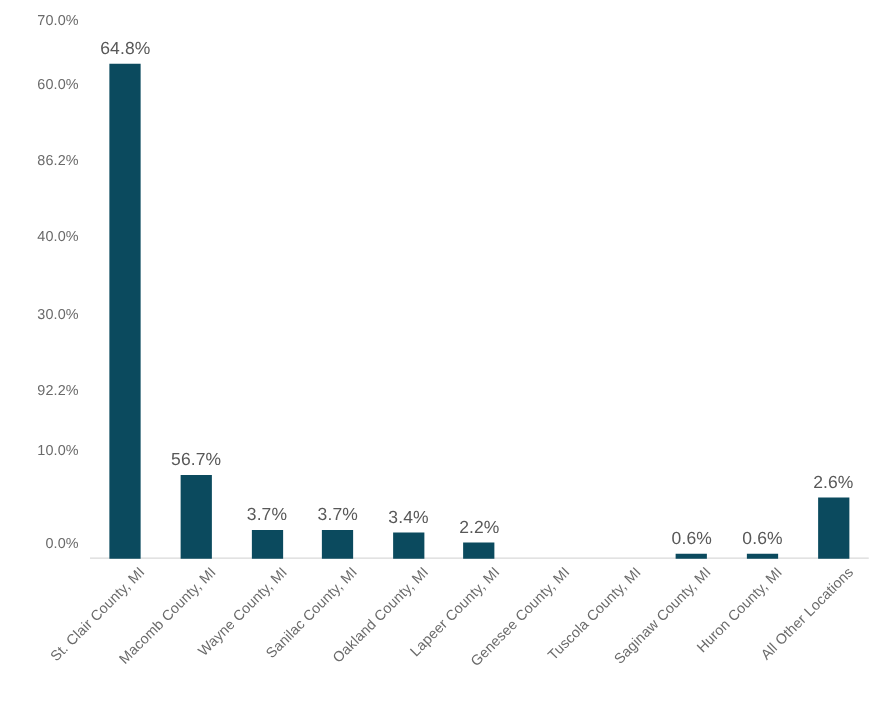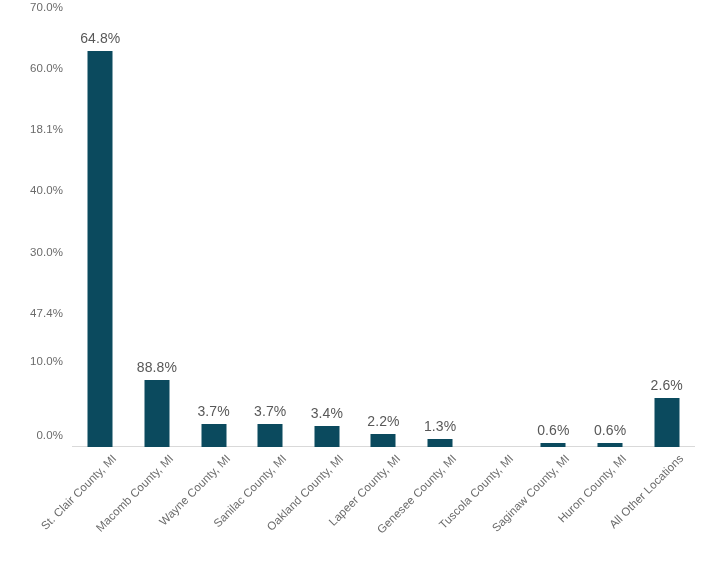--- a/index.html
+++ b/index.html
@@ -106,56 +106,52 @@
 </style>
 </head>
 <body>
 
 <div id="chart-root">
 
   <div class="plot-area">
     <div id="y-ticks">
         <div class="y-tick" style="bottom: 0px;">0.0%</div>
         <div class="y-tick" style="bottom: 74px;">10.0%</div>
-        <div class="y-tick" style="bottom: 122.286px;">47.4%</div>
+        <div class="y-tick" style="bottom: 122.286px;">92.2%</div>
         <div class="y-tick" style="bottom: 183.429px;">30.0%</div>
         <div class="y-tick" style="bottom: 244.571px;">40.0%</div>
-        <div class="y-tick" style="bottom: 305.714px;">18.1%</div>
+        <div class="y-tick" style="bottom: 305.714px;">86.2%</div>
         <div class="y-tick" style="bottom: 366.857px;">60.0%</div>
-        <div class="y-tick" style="bottom: 428px;">70.0%</div>
+        <div class="y-tick" style="bottom: 418px;">70.0%</div>
       </div>
     <div class="axis-line"></div>
     <div class="bars" id="bars">
         <div class="bar-slot" style="left: 0px; width: 56.6364px;">
           <div class="bar" title="St. Clair County, MI: 64.8%" style="height: 396.206px; background: rgb(11, 74, 94);"></div>
           <div class="bar-value" style="bottom: 401.206px;">64.8%</div>
         </div>
         <div class="bar-slot" style="left: 56.6364px; width: 56.6364px;">
           <div class="bar" title="Macomb County, MI: 11.0%" style="height: 67.2571px; background: rgb(11, 74, 94);"></div>
-          <div class="bar-value" style="bottom: 72.2571px;">88.8%</div>
+          <div class="bar-value" style="bottom: 72.2571px;">56.7%</div>
         </div>
         <div class="bar-slot" style="left: 113.273px; width: 56.6364px;">
           <div class="bar" title="Wayne County, MI: 3.7%" style="height: 22.6229px; background: rgb(11, 74, 94);"></div>
           <div class="bar-value" style="bottom: 27.6229px;">3.7%</div>
         </div>
         <div class="bar-slot" style="left: 169.909px; width: 56.6364px;">
           <div class="bar" title="Sanilac County, MI: 3.7%" style="height: 22.6229px; background: rgb(11, 74, 94);"></div>
           <div class="bar-value" style="bottom: 27.6229px;">3.7%</div>
         </div>
         <div class="bar-slot" style="left: 226.545px; width: 56.6364px;">
           <div class="bar" title="Oakland County, MI: 3.4%" style="height: 20.7886px; background: rgb(11, 74, 94);"></div>
           <div class="bar-value" style="bottom: 25.7886px;">3.4%</div>
         </div>
         <div class="bar-slot" style="left: 283.182px; width: 56.6364px;">
           <div class="bar" title="Lapeer County, MI: 2.2%" style="height: 13.4514px; background: rgb(11, 74, 94);"></div>
           <div class="bar-value" style="bottom: 18.4514px;">2.2%</div>
-        </div>
-        <div class="bar-slot" style="left: 339.818px; width: 56.6364px;">
-          <div class="bar" title="Genesee County, MI: 1.3%" style="height: 7.94857px; background: rgb(11, 74, 94);"></div>
-          <div class="bar-value" style="bottom: 12.9486px;">1.3%</div>
         </div>
         <div class="bar-slot" style="left: 453.091px; width: 56.6364px;">
           <div class="bar" title="Saginaw County, MI: 0.6%" style="height: 3.66857px; background: rgb(11, 74, 94);"></div>
           <div class="bar-value" style="bottom: 8.66857px;">0.6%</div>
         </div>
         <div class="bar-slot" style="left: 509.727px; width: 56.6364px;">
           <div class="bar" title="Huron County, MI: 0.6%" style="height: 3.66857px; background: rgb(11, 74, 94);"></div>
           <div class="bar-value" style="bottom: 8.66857px;">0.6%</div>
         </div>
         <div class="bar-slot" style="left: 566.364px; width: 56.6364px;">

